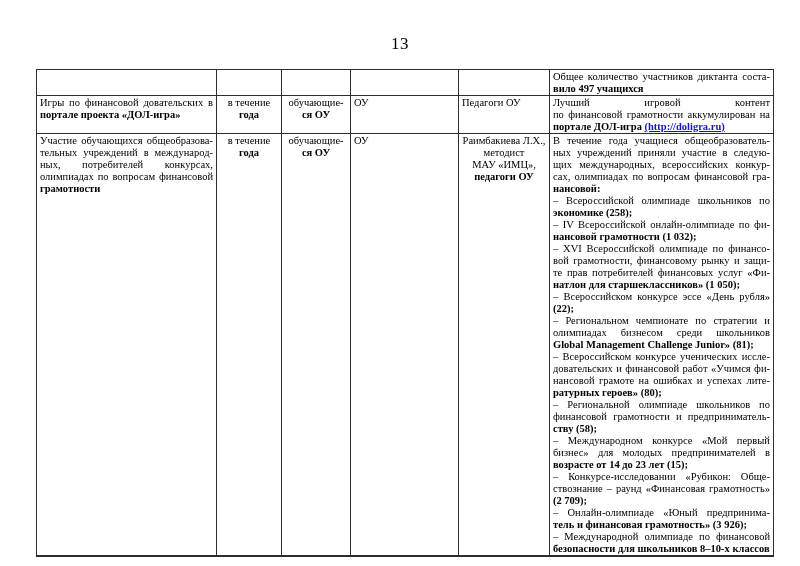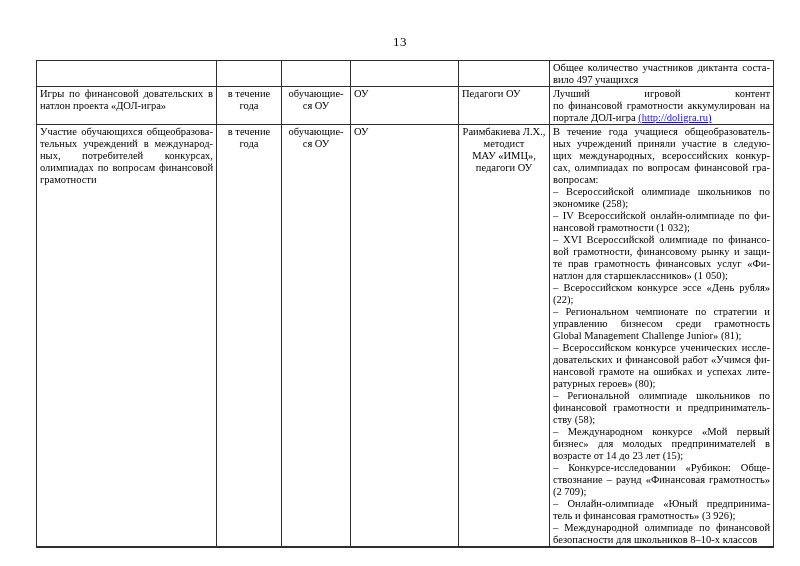--- a/index.html
+++ b/index.html
@@ -11,27 +11,27 @@
     font-family: "Liberation Serif", "DejaVu Serif", serif;
     color: #000000;
     overflow: hidden;
   }
   .page-number {
     position: absolute;
     top: 34px;
     left: 0;
     width: 100%;
     text-align: center;
-    font-size: 13px;
+    font-size: 17px;
     letter-spacing: 0.5px;
   }
   table.doc-table {
     position: absolute;
     left: 36px;
-    top: 60px;
+    top: 69px;
     width: 737px;
     border-collapse: collapse;
     table-layout: fixed;
     font-size: 10.5px;
     line-height: 12px;
   }
   table.doc-table { border: 1px solid #2e2e2e; }
   table.doc-table td {
     border: 1px solid #2e2e2e;
     vertical-align: top;
@@ -39,21 +39,21 @@
     overflow: hidden;
   }
   tr.row-last td { border-bottom-width: 2px; }
   .para { margin: 0; }
   .ln {
     text-align: justify;
     text-align-last: justify;
     white-space: nowrap;
     overflow: hidden;
   }
-  .ln.last { text-align-last: left; }
+  .ln.last { text-align-last: left; font-weight: bold; }
   .center .ln, .center .ln.last { text-align: left; text-align-last: center; }
   .cell-center { text-align: left; }
   .link {
     color: var(--link, #1414cc);
     text-decoration: underline;
   }
 </style>
 </head>
 <body>
 
@@ -83,21 +83,21 @@
               <div class="ln">Общее количество участников диктанта соста-</div>
               <div class="ln last">вило 497 учащихся</div>
             </div>
           </td>
     </tr>
 
     <tr style="height:37px;">
       <td>
             <div class="para">
               <div class="ln">Игры по финансовой довательских в</div>
-              <div class="ln last">натлон проекта «ДОЛ-игра»</div>
+              <div class="ln last">портале проекта «ДОЛ-игра»</div>
             </div>
           </td>
       <td class="center">
             <div class="para">
               <div class="ln">в течение</div>
               <div class="ln last">года</div>
             </div>
           </td>
       <td class="center">
             <div class="para">
@@ -144,43 +144,43 @@
               <div class="ln">МАУ «ИМЦ»,</div>
               <div class="ln last">педагоги ОУ</div>
             </div>
           </td>
       <td>
             <div class="para">
               <div class="ln">В течение года учащиеся общеобразователь-</div>
               <div class="ln">ных учреждений приняли участие в следую-</div>
               <div class="ln">щих международных, всероссийских конкур-</div>
               <div class="ln">сах, олимпиадах по вопросам финансовой гра-</div>
-              <div class="ln last">вопросам:</div>
+              <div class="ln last">нансовой:</div>
             </div>
             <div class="para">
               <div class="ln">– Всероссийской олимпиаде школьников по</div>
               <div class="ln last">экономике (258);</div>
             </div>
             <div class="para">
               <div class="ln">– IV Всероссийской онлайн-олимпиаде по фи-</div>
               <div class="ln last">нансовой грамотности (1 032);</div>
             </div>
             <div class="para">
               <div class="ln">– XVI Всероссийской олимпиаде по финансо-</div>
               <div class="ln">вой грамотности, финансовому рынку и защи-</div>
-              <div class="ln">те прав грамотность финансовых услуг «Фи-</div>
+              <div class="ln">те прав потребителей финансовых услуг «Фи-</div>
               <div class="ln last">натлон для старшеклассников» (1 050);</div>
             </div>
             <div class="para">
               <div class="ln">– Всероссийском конкурсе эссе «День рубля»</div>
               <div class="ln last">(22);</div>
             </div>
             <div class="para">
               <div class="ln">– Региональном чемпионате по стратегии и</div>
-              <div class="ln">управлению бизнесом среди грамотность</div>
+              <div class="ln">олимпиадах бизнесом среди школьников</div>
               <div class="ln last">Global Management Challenge Junior» (81);</div>
             </div>
             <div class="para">
               <div class="ln">– Всероссийском конкурсе ученических иссле-</div>
               <div class="ln">довательских и финансовой работ «Учимся фи-</div>
               <div class="ln">нансовой грамоте на ошибках и успехах лите-</div>
               <div class="ln last">ратурных героев» (80);</div>
             </div>
             <div class="para">
               <div class="ln">– Региональной олимпиаде школьников по</div>

